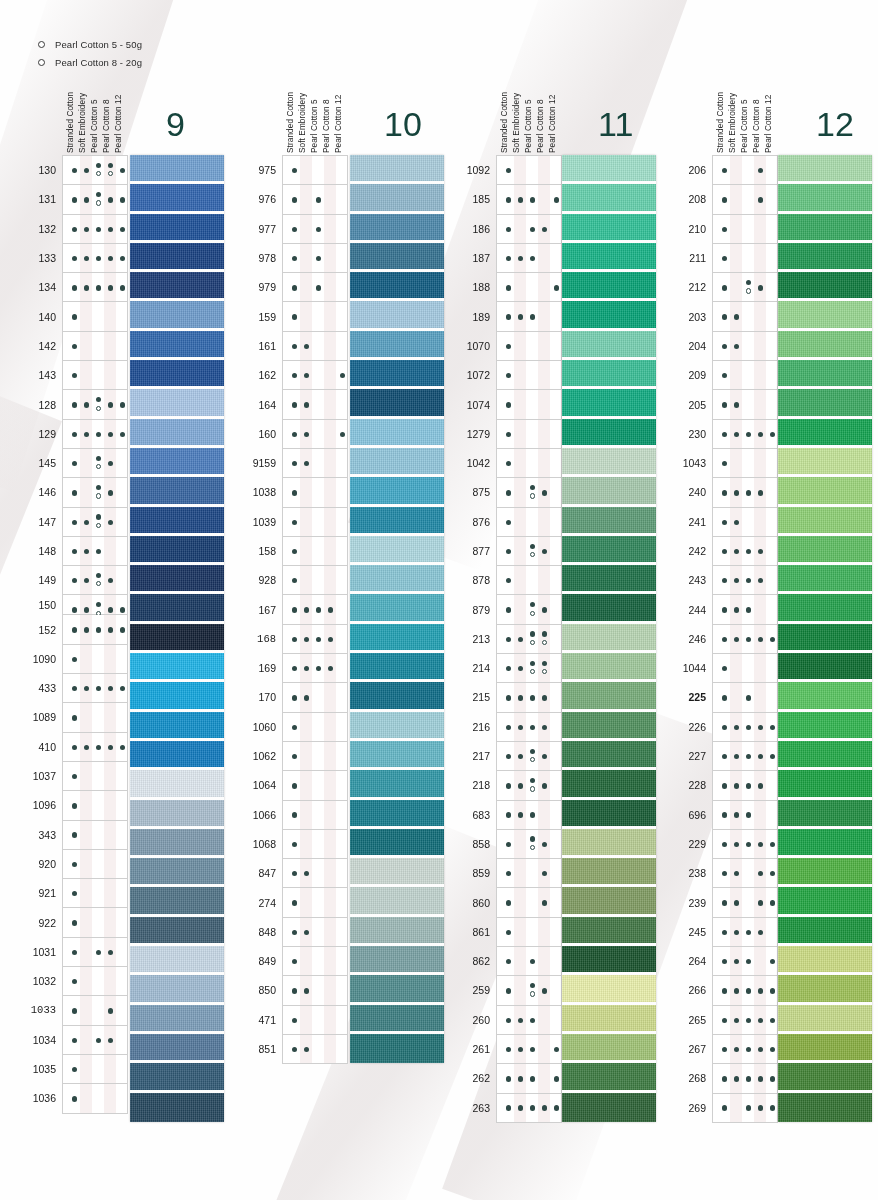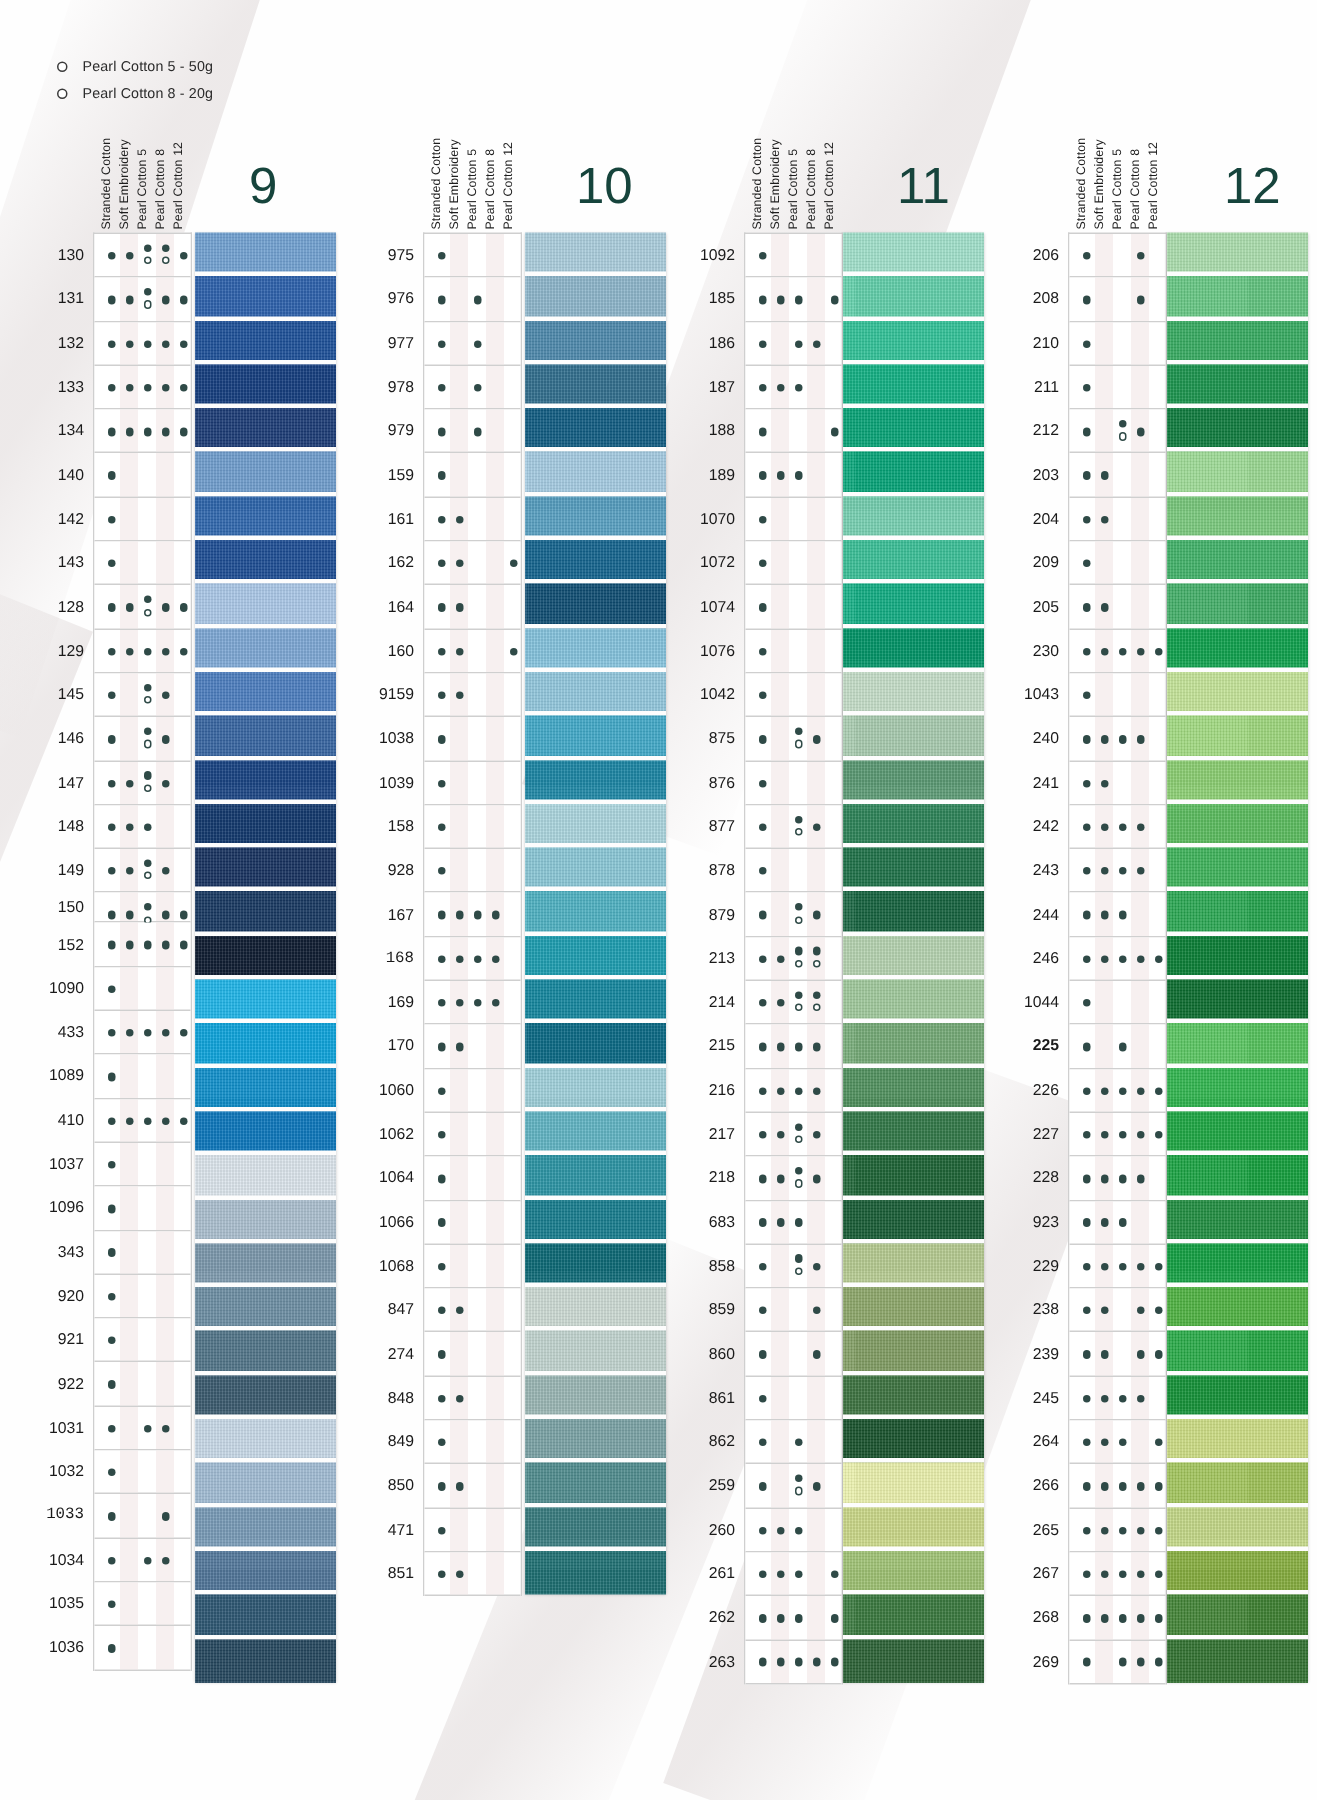--- a/index.html
+++ b/index.html
@@ -808,21 +808,21 @@
           </div>
           <div class="row" style="height: 29.3px;">
             <span class="tint" style="left: 17px; width: 12px;"></span>
             <span class="tint" style="left: 41px; width: 12px;"></span>
             <span class="rowlabel">1074</span>
             <span class="dot" style="left: 9px; top: 11.95px;"></span>
           </div>
           <div class="row" style="height: 29.3px;">
             <span class="tint" style="left: 17px; width: 12px;"></span>
             <span class="tint" style="left: 41px; width: 12px;"></span>
-            <span class="rowlabel">1076</span>
+            <span class="rowlabel">1279</span>
             <span class="dot" style="left: 9px; top: 11.95px;"></span>
           </div>
           <div class="row" style="height: 29.3px;">
             <span class="tint" style="left: 17px; width: 12px;"></span>
             <span class="tint" style="left: 41px; width: 12px;"></span>
             <span class="rowlabel">1042</span>
             <span class="dot" style="left: 9px; top: 11.95px;"></span>
           </div>
           <div class="row" style="height: 29.3px;">
             <span class="tint" style="left: 17px; width: 12px;"></span>
@@ -1227,21 +1227,21 @@
             <span class="tint" style="left: 41px; width: 12px;"></span>
             <span class="rowlabel">228</span>
             <span class="dot" style="left: 9px; top: 11.95px;"></span>
             <span class="dot" style="left: 21px; top: 11.95px;"></span>
             <span class="dot" style="left: 33px; top: 11.95px;"></span>
             <span class="dot" style="left: 45px; top: 11.95px;"></span>
           </div>
           <div class="row" style="height: 29.3px;">
             <span class="tint" style="left: 17px; width: 12px;"></span>
             <span class="tint" style="left: 41px; width: 12px;"></span>
-            <span class="rowlabel">923</span>
+            <span class="rowlabel">696</span>
             <span class="dot" style="left: 9px; top: 11.95px;"></span>
             <span class="dot" style="left: 21px; top: 11.95px;"></span>
             <span class="dot" style="left: 33px; top: 11.95px;"></span>
           </div>
           <div class="row" style="height: 29.3px;">
             <span class="tint" style="left: 17px; width: 12px;"></span>
             <span class="tint" style="left: 41px; width: 12px;"></span>
             <span class="rowlabel">229</span>
             <span class="dot" style="left: 9px; top: 11.95px;"></span>
             <span class="dot" style="left: 21px; top: 11.95px;"></span>

